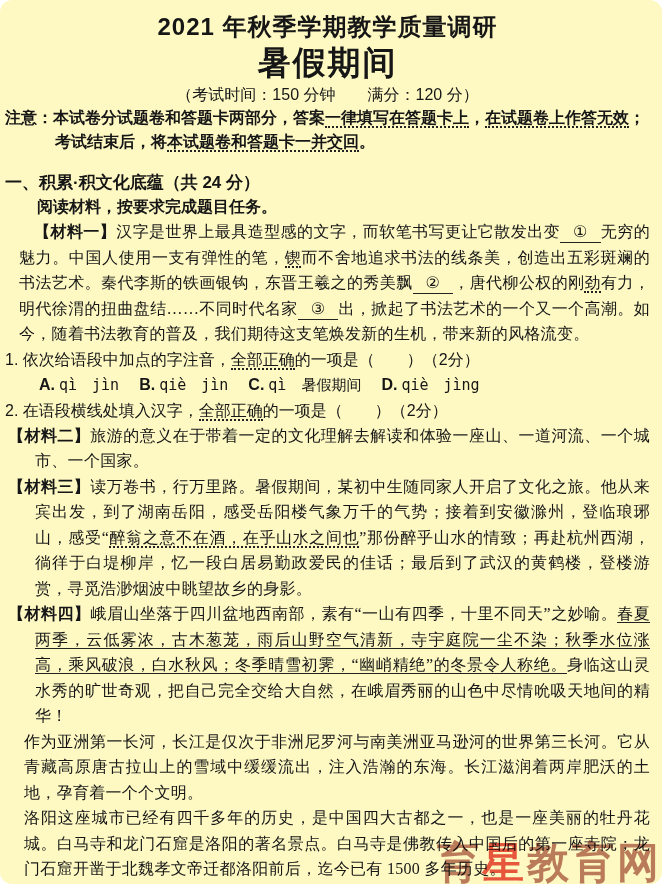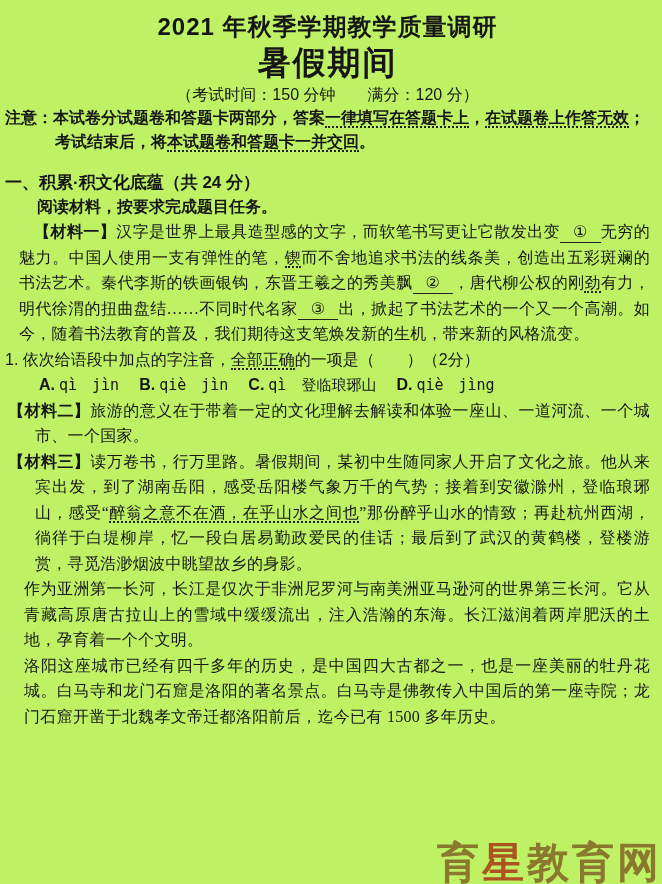--- a/index.html
+++ b/index.html
@@ -1,24 +1,25 @@
 <!DOCTYPE html>
 <html><head>
 <meta charset="utf-8">
 <style>
   * { margin: 0; padding: 0; box-sizing: border-box; }
   html, body { background: #ffffff; }
   .page {
     position: relative;
     width: 662px;
     height: 884px;
-    background: #bef264;
+    background: #fef9c3;
     color: #161616;
     overflow: hidden;
     font-family: "Liberation Serif", serif;
+    border-radius: 12px;
   }
   .content { padding: 10px 12px 0 5px; }
 
   .title1 {
     font-family: "Liberation Sans", sans-serif;
     font-weight: 700; font-size: 24px; line-height: 33px;
     text-align: center; letter-spacing: 1px;
   }
   .title2 {
     font-family: "Liberation Sans", sans-serif;
@@ -107,27 +108,29 @@
 
     <div class="sec-heading">一、积累·积文化底蕴（共 24 分）</div>
     <div class="sec-instruction">阅读材料，按要求完成题目任务。</div>
 
     <p class="para m1"><span class="seg-label">【材料一】</span><span>汉字是世界上最具造型感的文字，而软笔书写更让它散发出变</span><span class="seg-blank">①</span><span>无穷的魅力。中国人使用一支有弹性的笔，</span><span class="seg-dots">锲</span><span>而不舍地追求书法的线条美，创造出五彩斑斓的书法艺术。秦代李斯的铁画银钩，东晋王羲之的秀美飘</span><span class="seg-blank">②</span><span>，唐代柳公权的刚</span><span class="seg-dots">劲</span><span>有力，明代徐渭的扭曲盘结……不同时代名家</span><span class="seg-blank">③</span><span>出，掀起了书法艺术的一个又一个高潮。如今，随着书法教育的普及，我们期待这支笔焕发新的生机，带来新的风格流变。</span></p>
 
     <div class="question"><span>1. 依次给语段中加点的字注音，</span><span class="seg-dots">全部正确</span><span>的一项是（　　）（2分）</span></div>
     <div class="opts-row">
       <span class="opt"><span class="opt-label">A.</span> <span class="opt-pinyin">qì　jìn</span></span>
       <span class="opt"><span class="opt-label">B.</span> <span class="opt-pinyin">qiè　jìn</span></span>
-      <span class="opt"><span class="opt-label">C.</span> <span class="opt-pinyin">qì　登临琅琊山</span></span>
+      <span class="opt"><span class="opt-label">C.</span> <span class="opt-pinyin">qì　暑假期间</span></span>
       <span class="opt"><span class="opt-label">D.</span> <span class="opt-pinyin">qiè　jìng</span></span>
     </div>
 
+    <div class="question"><span>2. 在语段横线处填入汉字，</span><span class="seg-dots">全部正确</span><span>的一项是（　　）（2分）</span></div>
 
     <p class="para hang"><span class="seg-label">【材料二】</span><span>旅游的意义在于带着一定的文化理解去解读和体验一座山、一道河流、一个城市、一个国家。</span></p>
     <p class="para hang"><span class="seg-label">【材料三】</span><span>读万卷书，行万里路。暑假期间，某初中生随同家人开启了文化之旅。他从来宾出发，到了湖南岳阳，感受岳阳楼气象万千的气势；接着到安徽滁州，登临琅琊山，感受“</span><span class="seg-dots">醉翁之意不在酒，在乎山水之间也</span><span>”那份醉乎山水的情致；再赴杭州西湖，徜徉于白堤柳岸，忆一段白居易勤政爱民的佳话；最后到了武汉的黄鹤楼，登楼游赏，寻觅浩渺烟波中眺望故乡的身影。</span></p>
+    <p class="para hang"><span class="seg-label">【材料四】</span><span>峨眉山坐落于四川盆地西南部，素有“一山有四季，十里不同天”之妙喻。</span><span class="seg-underline">春夏两季，云低雾浓，古木葱茏，雨后山野空气清新，寺宇庭院一尘不染；秋季水位涨高，乘风破浪，白水秋风；冬季晴雪初霁，“幽峭精绝”的冬景令人称绝。</span><span>身临这山灵水秀的旷世奇观，把自己完全交给大自然，在峨眉秀丽的山色中尽情吮吸天地间的精华！</span></p>
     <p class="para block-ind"><span>作为亚洲第一长河，长江是仅次于非洲尼罗河与南美洲亚马逊河的世界第三长河。它从青藏高原唐古拉山上的雪域中缓缓流出，注入浩瀚的东海。长江滋润着两岸肥沃的土地，孕育着一个个文明。</span></p>
     <p class="para block-ind"><span>洛阳这座城市已经有四千多年的历史，是中国四大古都之一，也是一座美丽的牡丹花城。白马寺和龙门石窟是洛阳的著名景点。白马寺是佛教传入中国后的第一座寺院；龙门石窟开凿于北魏孝文帝迁都洛阳前后，迄今已有 1500 多年历史。</span></p>
 
   </div>
 
   <div class="watermark">
     <div class="wm-brand">
       <span style="color: rgb(168, 90, 80);">育</span><span style="color: rgb(224, 40, 28);">星</span><span style="color: rgb(168, 90, 80);">教育网</span>
     </div>
   </div>

